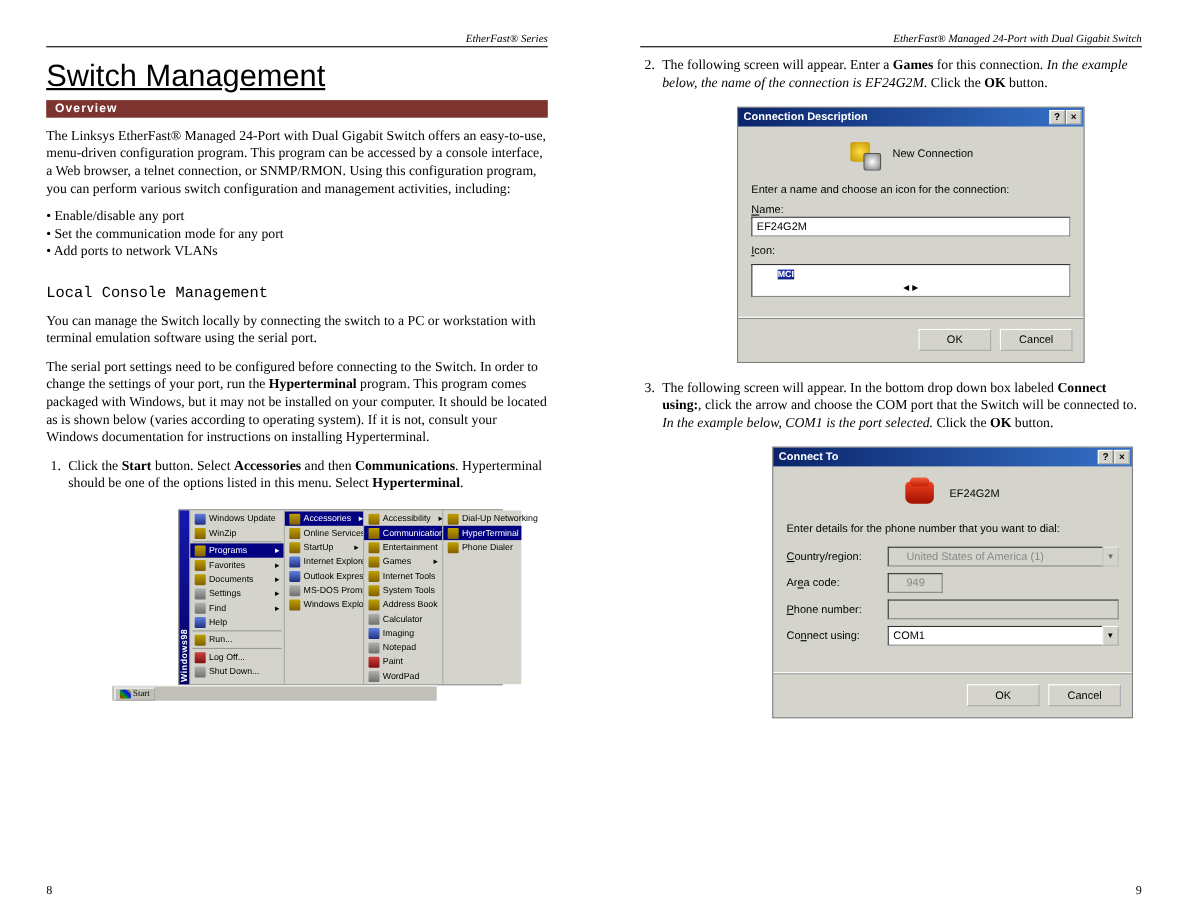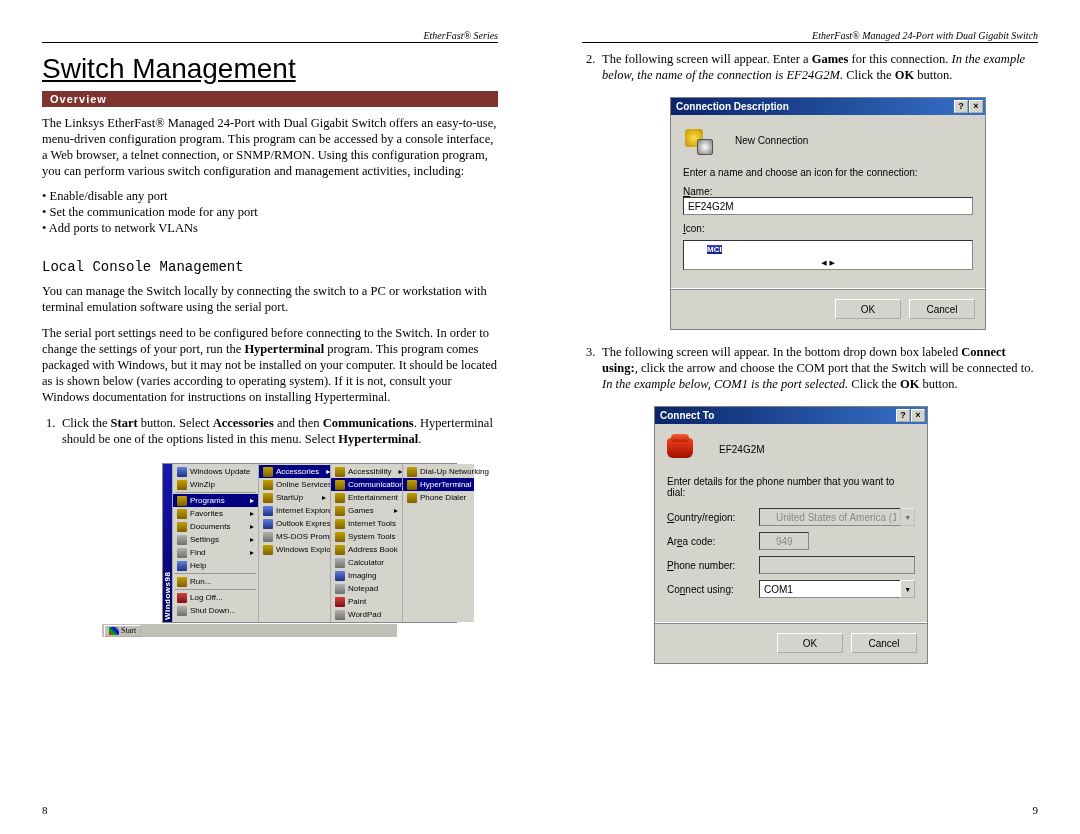--- a/index.html
+++ b/index.html
@@ -155,21 +155,21 @@
     border: 1px outset #fff;
     width: 14px; height: 13px;
     font-size: 9px;
     line-height: 11px;
     text-align: center;
     color: #000;
     margin-left: 1px;
     font-weight: bold;
   }
   .dlg .body { padding: 10px 12px 10px 12px; }
-  .dlg .row-icon-title { display: flex; align-items: center; gap: 22px; margin-bottom: 12px; }
+  .dlg .row-icon-title { display: flex; align-items: center; gap: 10px; margin-bottom: 12px; justify-content: center; }
   .big-ico {
     width: 30px; height: 30px;
     position: relative;
   }
   .big-ico.newconn::before {
     content: ""; position: absolute; left: 2px; top: 4px;
     width: 18px; height: 18px;
     background: radial-gradient(#ffe040, #c09000);
     border-radius: 3px;
   }
@@ -459,21 +459,21 @@
     </div>
   </div>
 
   <ol class="steps" start="3">
     <li>
       <span class="num">3.</span>
       <span>The following screen will appear.  In the bottom drop down box labeled </span><b>Connect using:</b><span>, click the arrow and choose the COM port that the Switch will be connected to.  </span><i>In the example below, COM1 is the port selected.</i><span>  Click the </span><b>OK</b><span> button.</span>
     </li>
   </ol>
 
-  <div class="dlg" style="width:274px;margin-left:72px">
+  <div class="dlg" style="width:328px;margin-left:120px">
     <div class="title">
       <span>Connect To</span>
       <span class="tbtn">?</span>
       <span class="tbtn">×</span>
     </div>
     <div class="body">
       <div class="row-icon-title">
         <div class="big-ico phone"></div>
         <span>EF24G2M</span>
       </div>

